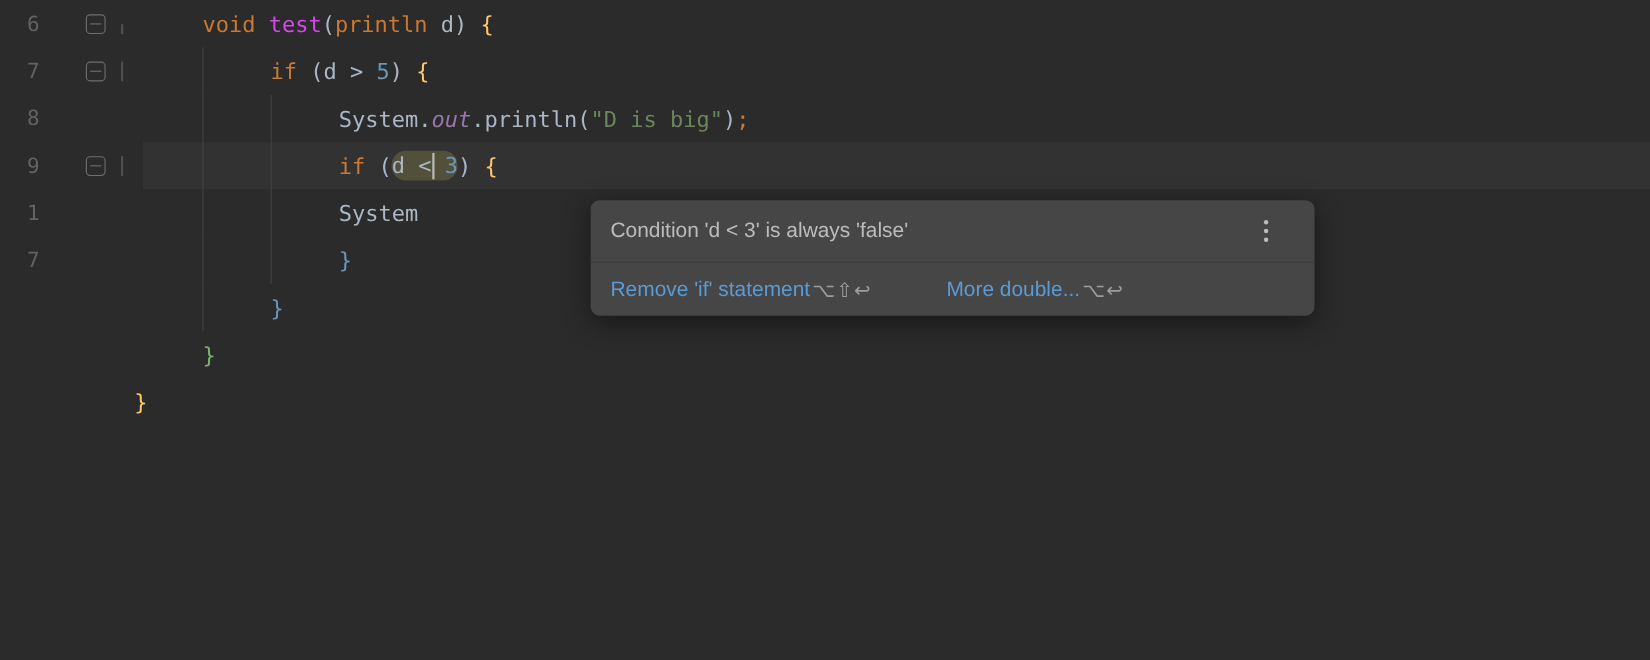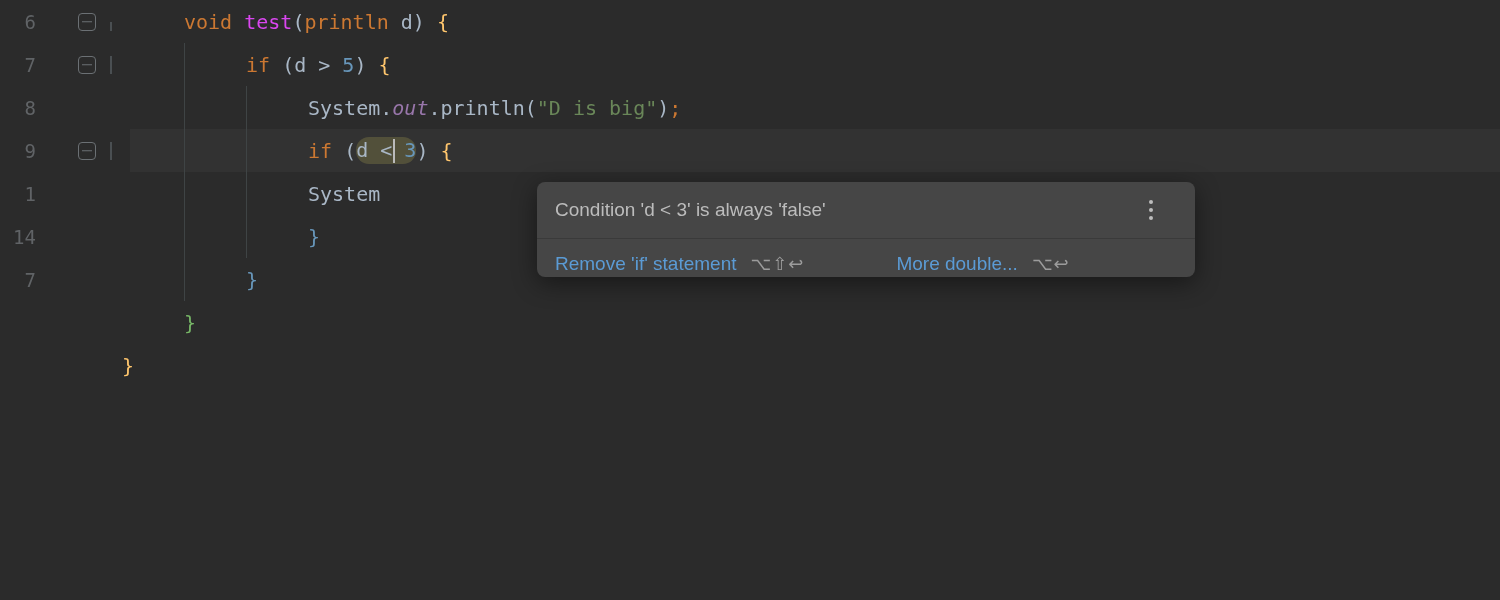--- a/index.html
+++ b/index.html
@@ -161,22 +161,22 @@
     cursor: pointer;
   }
   .popup-more .dot {
     width: 4px; height: 4px; background: #bdbdbd; border-radius: 50%;
     margin: 2px 0;
   }
   .popup-more-inner { display: flex; flex-direction: column; }
   .popup-actions {
     display: flex;
     align-items: center;
-    padding: 14px 18px 2px 18px;
-    gap: 14px;
+    padding: 14px 18px 12px 18px;
+    gap: 2px;
   }
   .action-link {
     color: #5b9bd5;
     cursor: pointer;
   }
   .shortcut {
     color: #9c9c9c;
     font-size: 18px;
     letter-spacing: 1px;
   }
@@ -221,24 +221,20 @@
             <rect fill="#b0783a" x="9" y="19" width="6" height="2" rx="1"></rect>
           </svg>
         </div>
       </div>
     </div>
     <div class="gutter-row">
       <div class="line-num">1</div>
       <div class="fold-col">
           <div class="fold-line"></div>
         </div>
-    </div>
-    <div class="gutter-row">
-      <div class="line-num">14</div>
-      <div class="fold-col"></div>
     </div>
     <div class="gutter-row">
       <div class="line-num">7</div>
       <div class="fold-col"></div>
     </div>
   </div>
 
   <div class="code-area">
 
     <div class="code-row">

